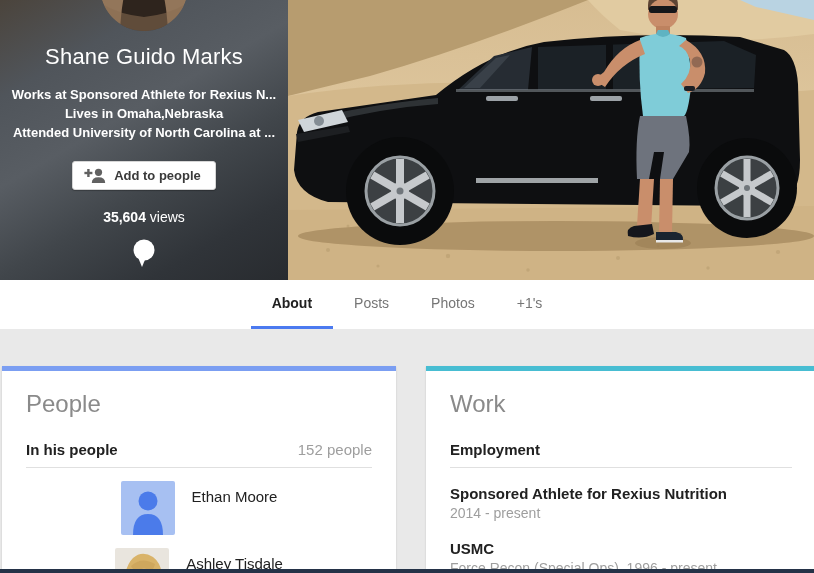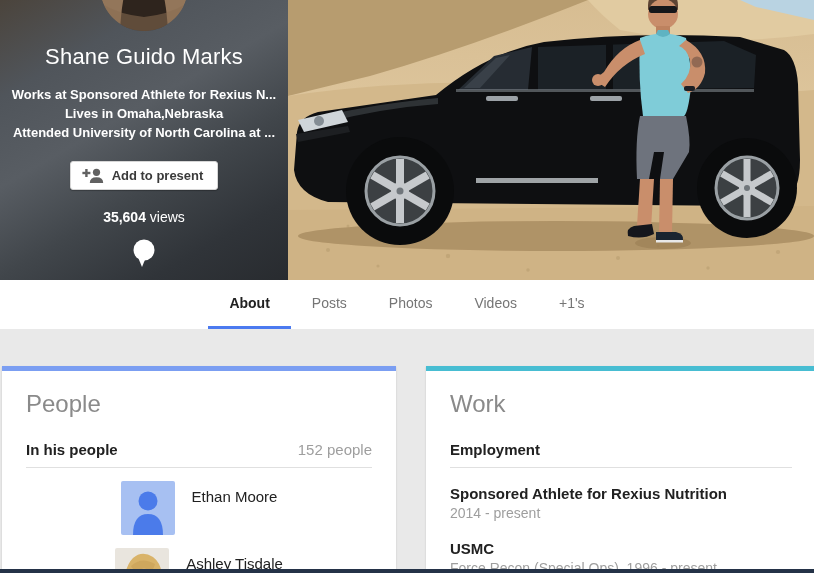--- a/index.html
+++ b/index.html
@@ -78,21 +78,21 @@
           <div>Lives in Omaha,Nebraska</div>
           <div>Attended University of North Carolina at ...</div>
         </div>
         <button class="add-btn">
           <svg width="22" height="15" viewBox="0 0 22 15">
             <rect x="3.2" y="1" width="2.4" height="8" fill="#616161"></rect>
             <rect x="0.4" y="3.8" width="8" height="2.4" fill="#616161"></rect>
             <circle cx="14.5" cy="4.3" r="3.6" fill="#616161"></circle>
             <path d="M7.8,15 Q7.8,9.2 14.5,9.2 Q21.2,9.2 21.2,15 Z" fill="#616161"></path>
           </svg>
-          <span>Add to present</span>
+          <span>Add to people</span>
         </button>
         <div class="views">
           <b>35,604</b>
           <span>views</span>
         </div>
         <div class="bubble">
           <svg width="24" height="29" viewBox="0 0 24 29">
             <circle cx="12" cy="11" r="10.5" fill="#fff"></circle>
             <path d="M6.5,19.5 L10,28 L13.5,19.5 Z" fill="#fff"></path>
           </svg>
@@ -202,21 +202,20 @@
         <path d="M368,232 L388,232 Q396,234 395,240 L368,242 Z" fill="#1a2430"></path>
         <rect x="368" y="240" width="27" height="2.5" fill="#e8e8e8"></rect>
       </svg>
     </div>
   </div>
 
   <nav class="tabbar">
     <div class="tab active" style="--accent: #4b7af0;">About</div>
     <div class="tab">Posts</div>
     <div class="tab">Photos</div>
-    <div class="tab">Videos</div>
     <div class="tab">+1's</div>
   </nav>
 
   <div class="content">
 
     <section class="card people" style="--accent: #7b9ef2;">
       <h2 class="card-title">People</h2>
       <div class="sec-row">
         <span class="sec-title">In his people</span>
         <span class="sec-count">152 people</span>

